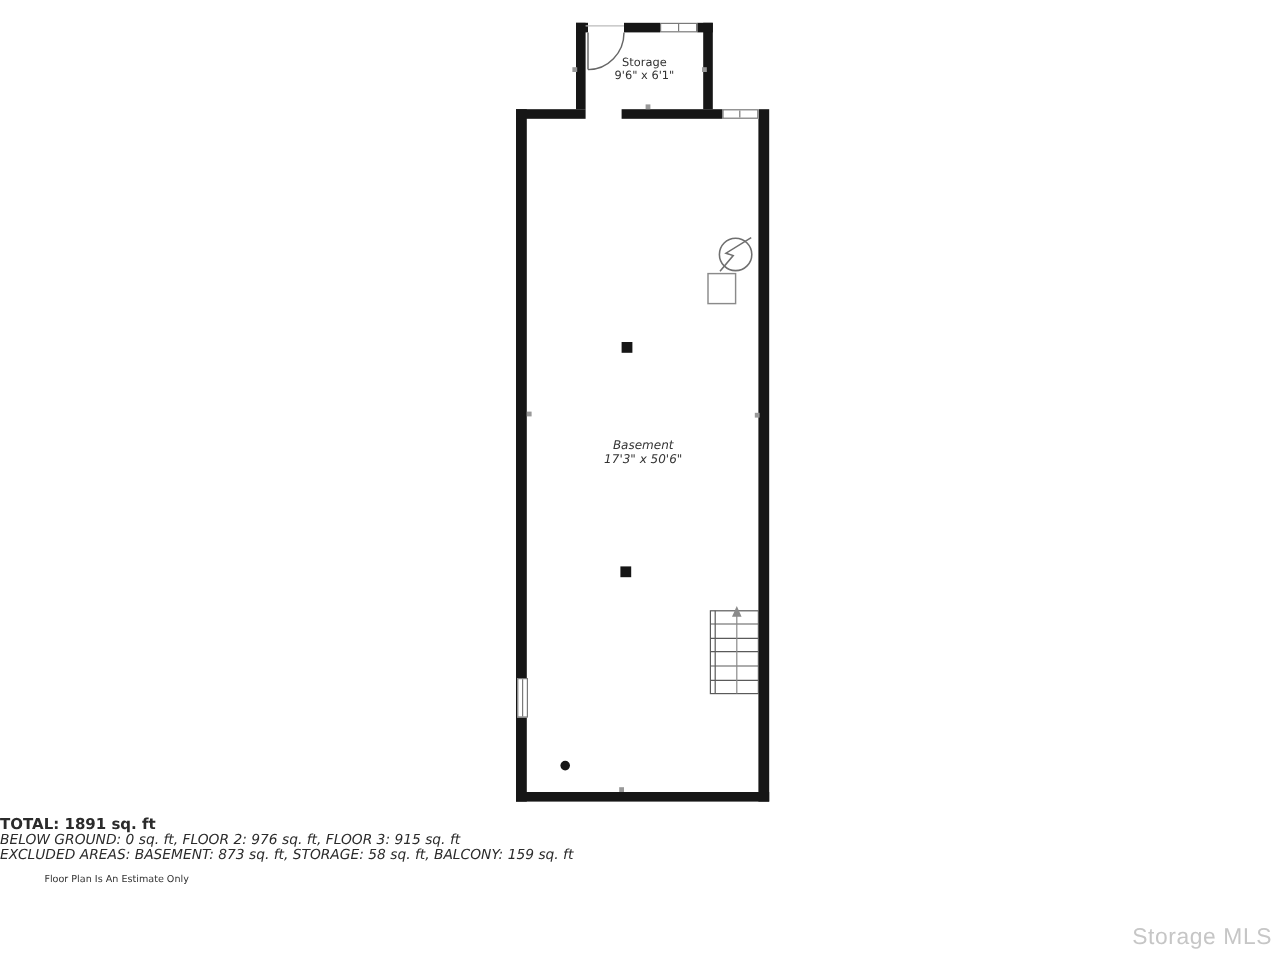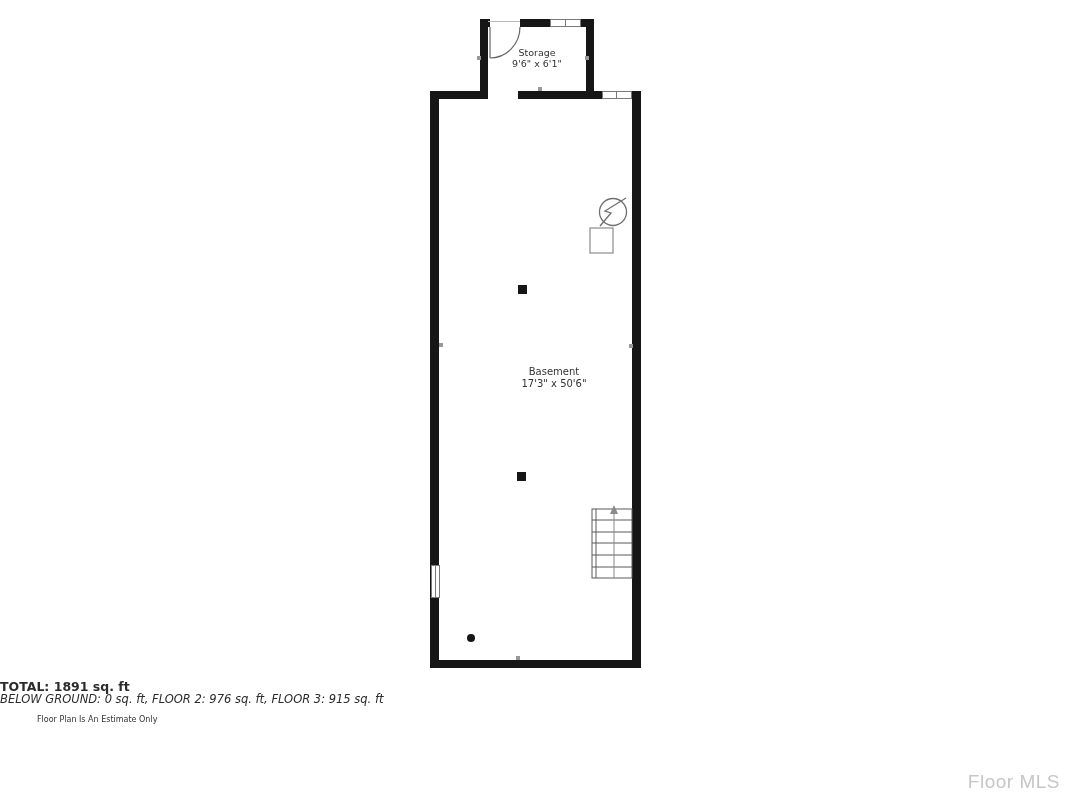--- a/index.html
+++ b/index.html
@@ -11,21 +11,21 @@
     font-family:"DejaVu Sans","Liberation Sans",sans-serif;
     overflow:hidden;
   }
   .wall { position:absolute; background:#161616; }
   .win  { position:absolute; background:#ffffff; border:1px solid #7a7a7a; }
   .room-label { position:absolute; text-align:center; color:#333333; line-height:1.18; }
   .room-label .rname { font-size:10px; }
   .room-label .rdims { font-size:10px; }
   #storage-label { left:478px; top:47px;  width:118px; font-size:9.5px; }
   #storage-label .rname, #storage-label .rdims { font-size:9.5px; }
-  #basement-label { left:457px; top:366px; width:194px; }
+  #basement-label { left:439px; top:366px; width:194px;font-style:italic; }
   svg.overlay { position:absolute; left:0; top:0; }
   #summary {
     position:absolute; left:0; top:680px; width:1072px;
     text-align:left; color:#2b2b2b;
   }
   #summary .total { font-size:12.5px; font-weight:bold; line-height:13px; }
   #summary .sline { font-size:11.5px; line-height:13px;font-style:italic; }
   #summary .disclaimer { font-size:8px; margin-top:9px; color:#333;margin-left:37px; }
   #watermark {
     position:absolute; right:12px; top:771px;
@@ -111,18 +111,19 @@
   </div>
 
   <div class="room-label" id="basement-label">
     <div class="rname">Basement</div>
     <div class="rdims">17'3" x 50'6"</div>
   </div>
 
   <div id="summary">
     <div class="total">TOTAL: 1891 sq. ft</div>
     <div class="sline">BELOW GROUND: 0 sq. ft, FLOOR 2: 976 sq. ft, FLOOR 3: 915 sq. ft</div>
+    <div class="sline">EXCLUDED AREAS: BASEMENT: 873 sq. ft, STORAGE: 58 sq. ft, BALCONY: 159 sq. ft</div>
     <div class="disclaimer">Floor Plan Is An Estimate Only</div>
   </div>
 
-  <div id="watermark">Floor MLS</div>
+  <div id="watermark">Storage MLS</div>
 
 </div>
 
 </body></html>

